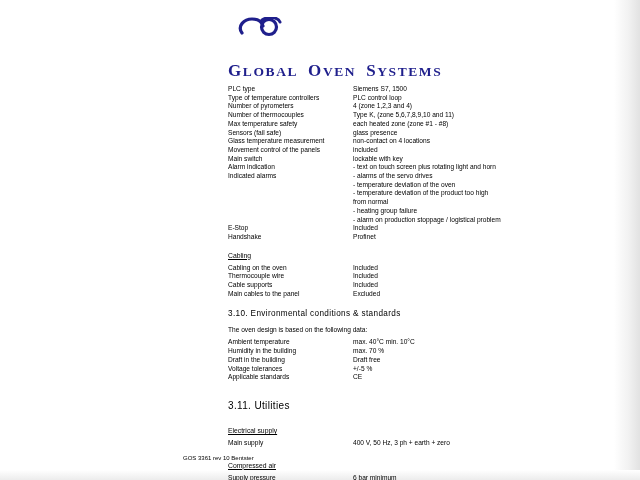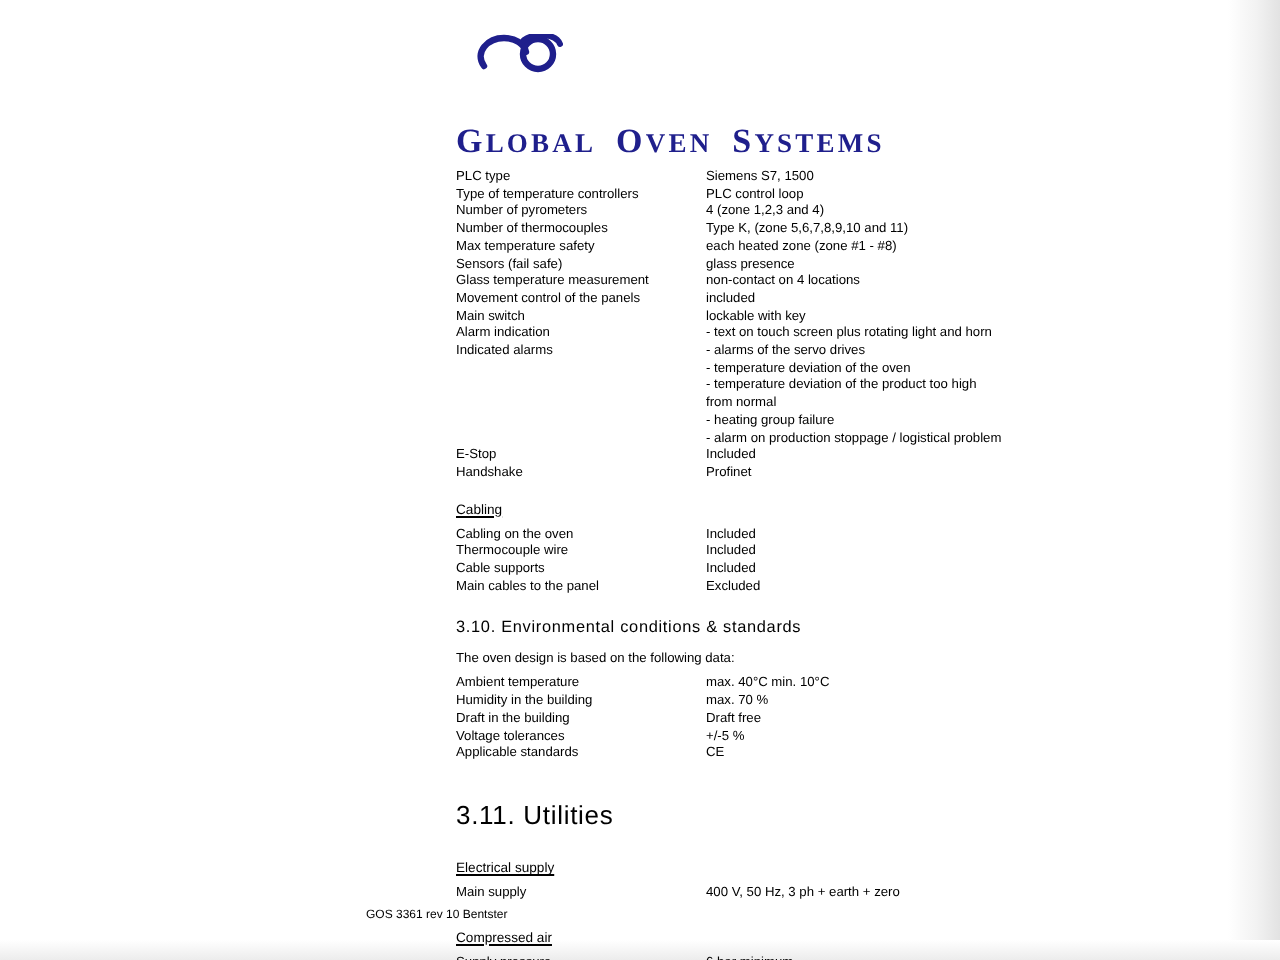--- a/index.html
+++ b/index.html
@@ -101,21 +101,21 @@
     text-decoration: underline;
   }
   .numbered-head {
     margin-left: 5px;
     margin-top: 11px;
     font-size: 8.2px;
     font-weight: normal;
     letter-spacing: 0.35px;
   }
   .numbered-head.big {
-    font-size: 13px;
+    font-size: 10px;
   }
   .intro-line {
     margin-left: 5px;
     margin-top: 8px;
     font-size: 6.6px;
   }
   .block {
     margin-top: 5px;
   }
   .footer {

